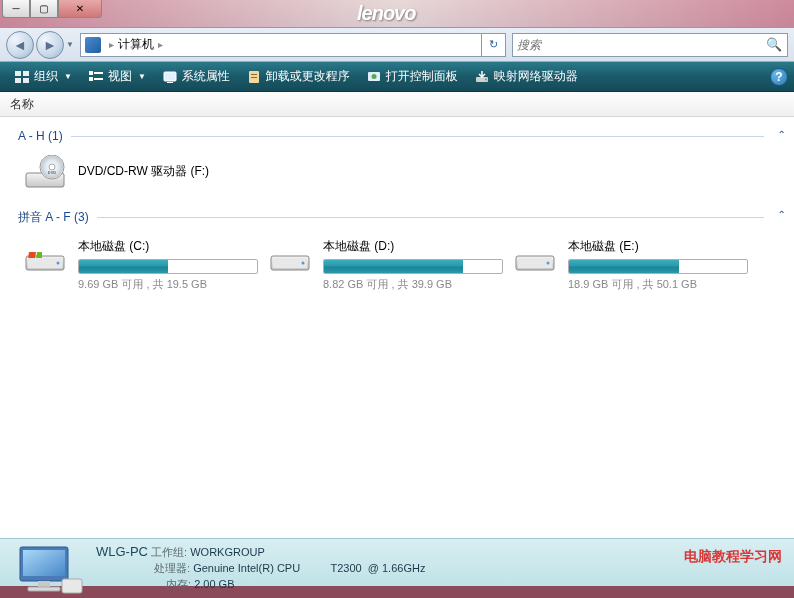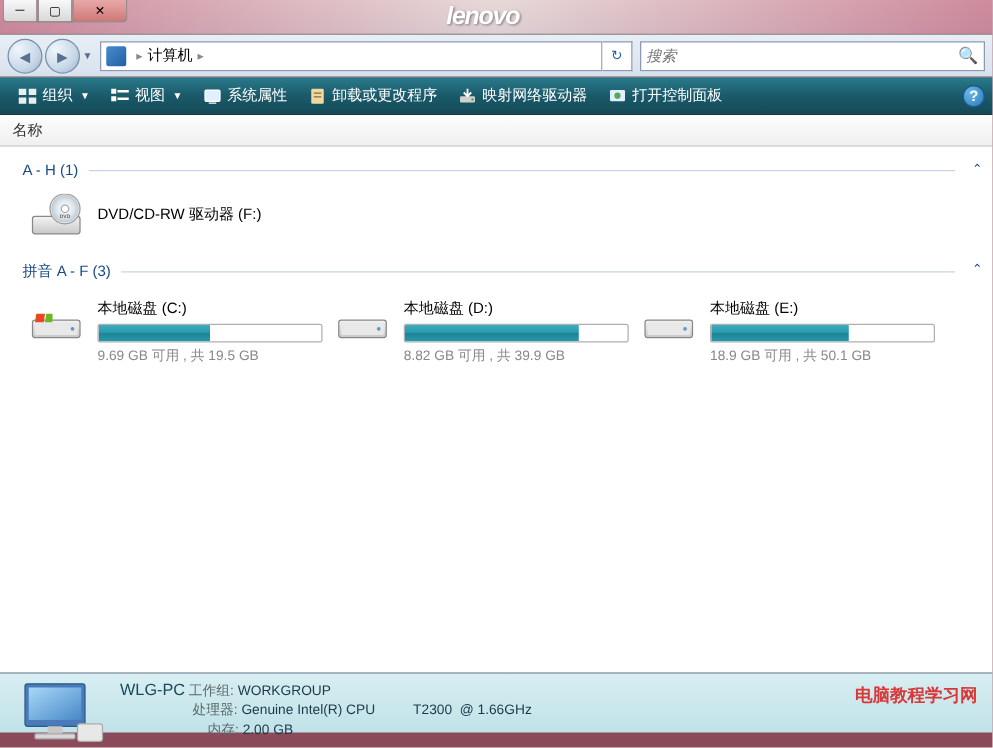--- a/index.html
+++ b/index.html
@@ -144,35 +144,35 @@
           <rect x="3" y="2" width="10" height="12" rx="1" fill="#f0d8a0"></rect>
           <rect x="5" y="5" width="6" height="1" fill="#8a6a30"></rect>
           <rect x="5" y="8" width="6" height="1" fill="#8a6a30"></rect>
         </svg>
     </span>
     <span>卸载或更改程序</span>
   </div>
   <div class="toolbar-item">
     <span class="toolbar-icon">
       <svg viewBox="0 0 16 16">
+          <rect x="2" y="3" width="12" height="9" rx="1" fill="#e0f0ff"></rect>
+          <circle cx="8" cy="7.5" r="2.5" fill="#58a858"></circle>
+        </svg>
+    </span>
+    <span>打开控制面板</span>
+  </div>
+  <div class="toolbar-item">
+    <span class="toolbar-icon">
+      <svg viewBox="0 0 16 16">
           <rect x="2" y="8" width="12" height="5" rx="1" fill="#d0d0d0"></rect>
           <circle cx="12" cy="10.5" r="1" fill="#58a858"></circle>
           <path d="M8 2 L8 7 M5 5 L8 8 L11 5" stroke="#fff" fill="none" stroke-width="1.5"></path>
         </svg>
     </span>
     <span>映射网络驱动器</span>
-  </div>
-  <div class="toolbar-item">
-    <span class="toolbar-icon">
-      <svg viewBox="0 0 16 16">
-          <rect x="2" y="3" width="12" height="9" rx="1" fill="#e0f0ff"></rect>
-          <circle cx="8" cy="7.5" r="2.5" fill="#58a858"></circle>
-        </svg>
-    </span>
-    <span>打开控制面板</span>
   </div>
   <div class="toolbar-spacer"></div>
   <div class="help-btn">?</div>
 </div>
 
 <div class="column-header">
   <span>名称</span>
 </div>
 
 <div class="content">

